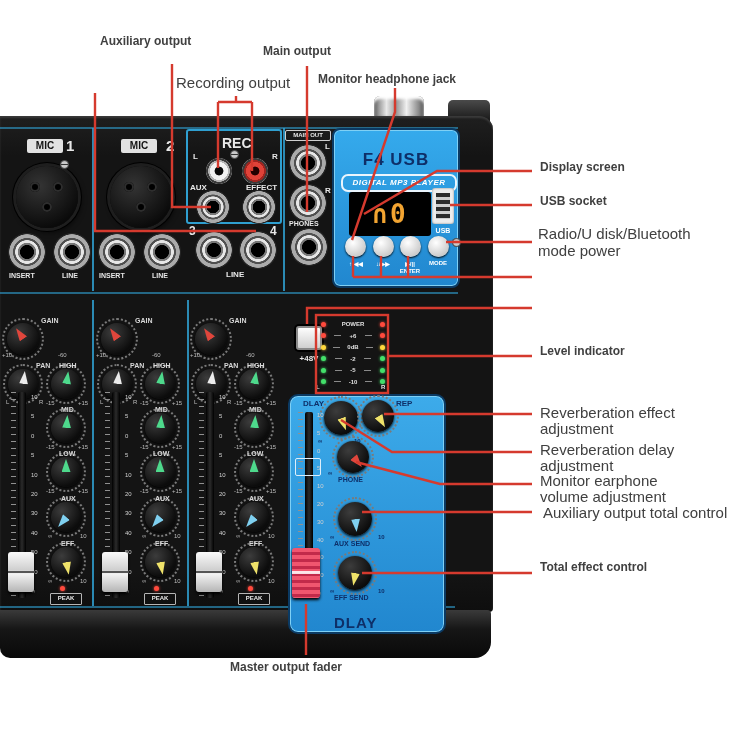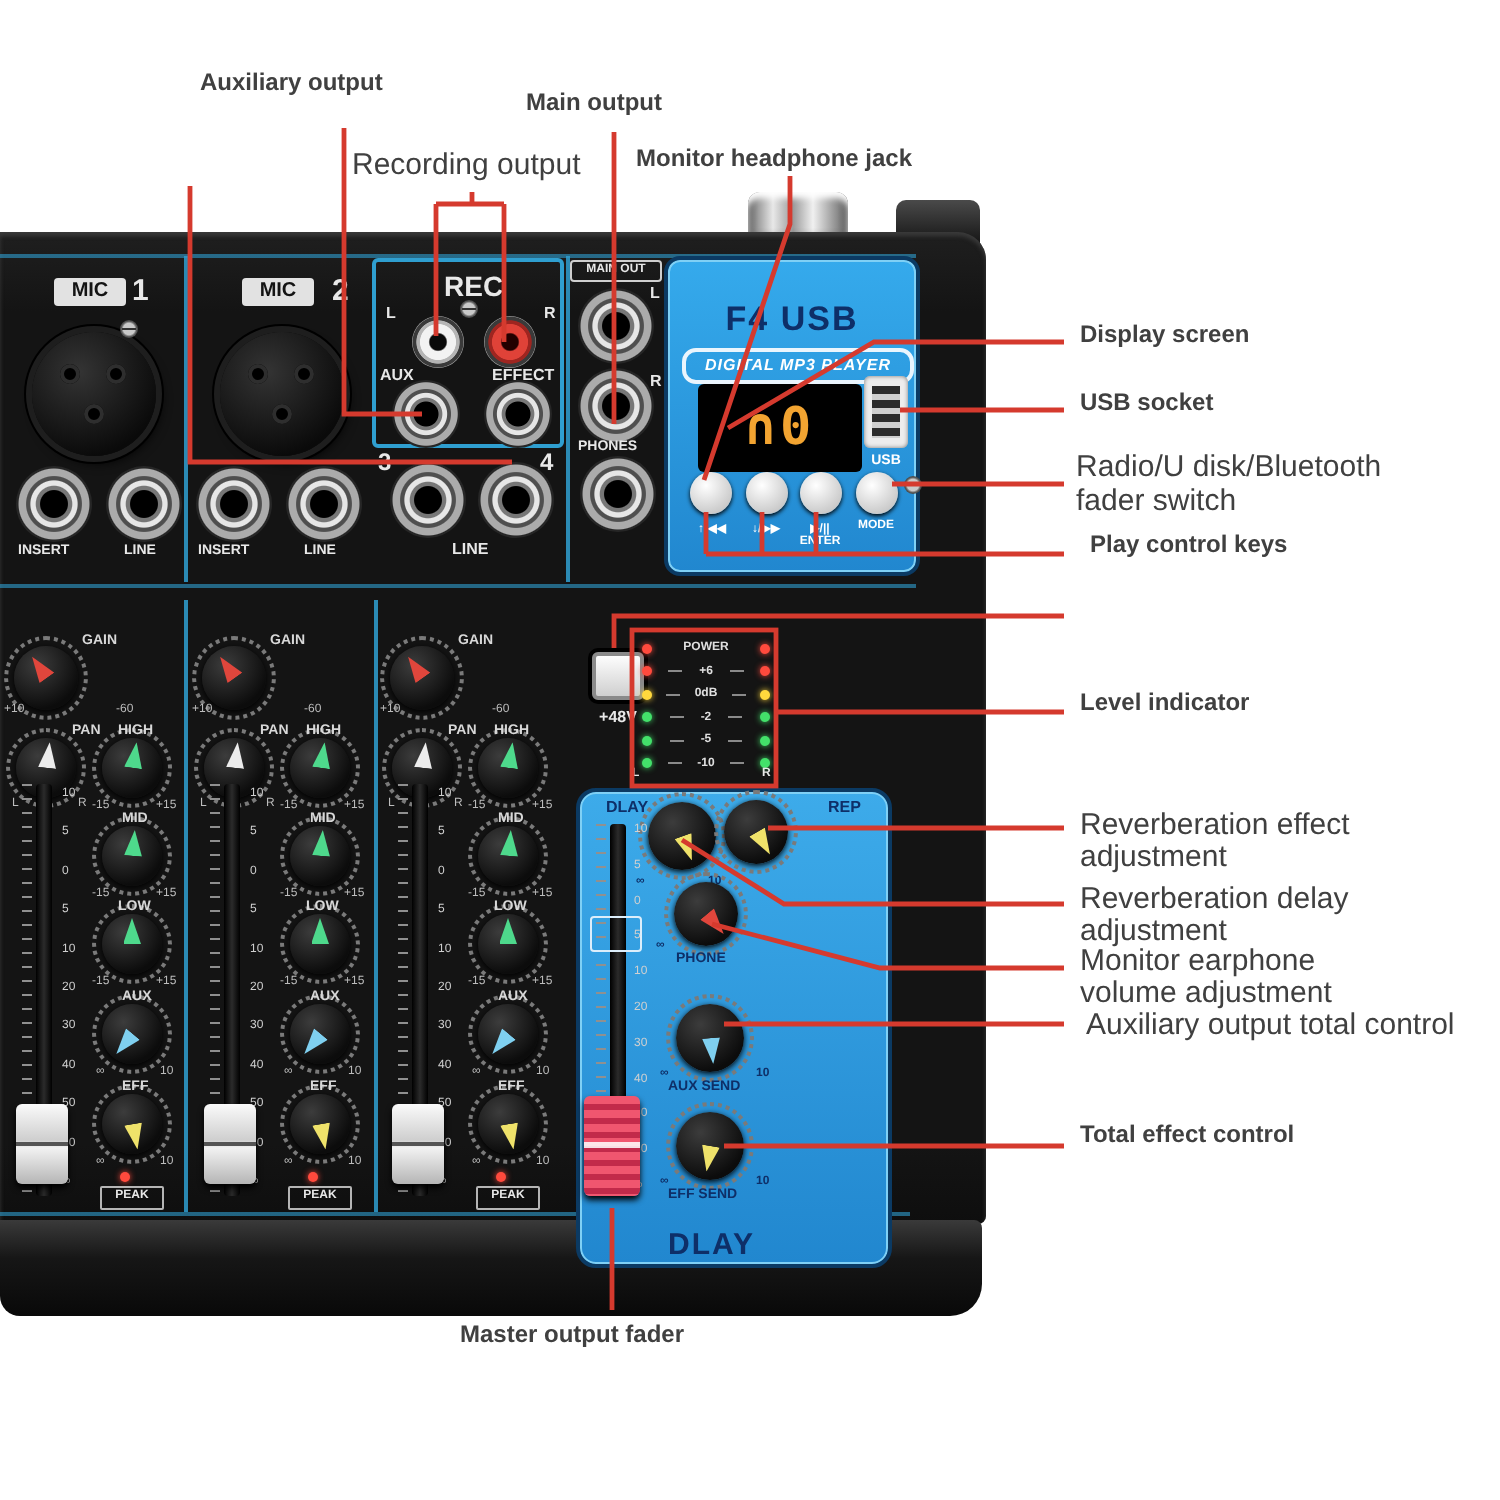--- a/index.html
+++ b/index.html
@@ -247,21 +247,21 @@
         <span class="t">-10</span>
         <span class="dash"></span>
         <i class="led c-grn"></i>
       </div>
   </div>
   <span class="ptxt" style="left:316px;top:384px;font-size:6px">L</span>
   <span class="ptxt" style="left:381px;top:384px;font-size:6px">R</span>
 
   <div class="master-panel">
     <span class="navy" style="left:13px;top:3px;font-size:8px">DLAY</span>
-    <span class="navy" style="left:124px;top:3px;font-size:8px">REP</span>
+    <span class="navy" style="left:106px;top:3px;font-size:8px">REP</span>
     <div class="knob" style="left:34px;top:5px;width:34px;height:34px">
         <i class="ptr p-yellow" style="--rot:160deg"></i>
       </div>
     <div class="knob" style="left:72px;top:4px;width:32px;height:32px">
         <i class="ptr p-yellow" style="--rot:150deg"></i>
       </div>
     <span class="navy" style="left:28px;top:42px;font-size:6px">∞</span>
     <span class="navy" style="left:64px;top:42px;font-size:6px">10</span>
 
     <div class="knob" style="left:47px;top:45px;width:32px;height:32px">
@@ -329,22 +329,21 @@
   </svg>
 
   <span class="ann big" style="left:100px;top:34px">Auxiliary output</span>
   <span class="ann small" style="left:176px;top:74px">Recording output</span>
   <span class="ann big" style="left:318px;top:72px">Monitor headphone jack</span>
   <span class="ann big" style="left:263px;top:44px">Main output</span>
 
   <span class="ann big" style="left:540px;top:160px">Display screen</span>
   <span class="ann small" style="left:538px;top:225px">Radio/U disk/Bluetooth</span>
   <span class="ann big" style="left:540px;top:194px">USB socket</span>
-  <span class="ann small" style="left:538px;top:242px">fader switch</span>
-  <span class="ann big" style="left:545px;top:265px">Play control keys</span>
+  <span class="ann small" style="left:538px;top:242px">mode power</span>
   <span class="ann big" style="left:540px;top:344px">Level indicator</span>
   <span class="ann small" style="left:540px;top:404px">Reverberation effect</span>
   <span class="ann small" style="left:540px;top:420px">adjustment</span>
   <span class="ann small" style="left:540px;top:441px">Reverberation delay</span>
   <span class="ann small" style="left:540px;top:457px">adjustment</span>
   <span class="ann small" style="left:540px;top:472px">Monitor earphone</span>
   <span class="ann small" style="left:540px;top:488px">volume adjustment</span>
   <span class="ann big" style="left:540px;top:560px">Total effect control</span>
   <span class="ann small" style="left:543px;top:504px">Auxiliary output total control</span>
   <span class="ann big" style="left:230px;top:660px">Master output fader</span>

